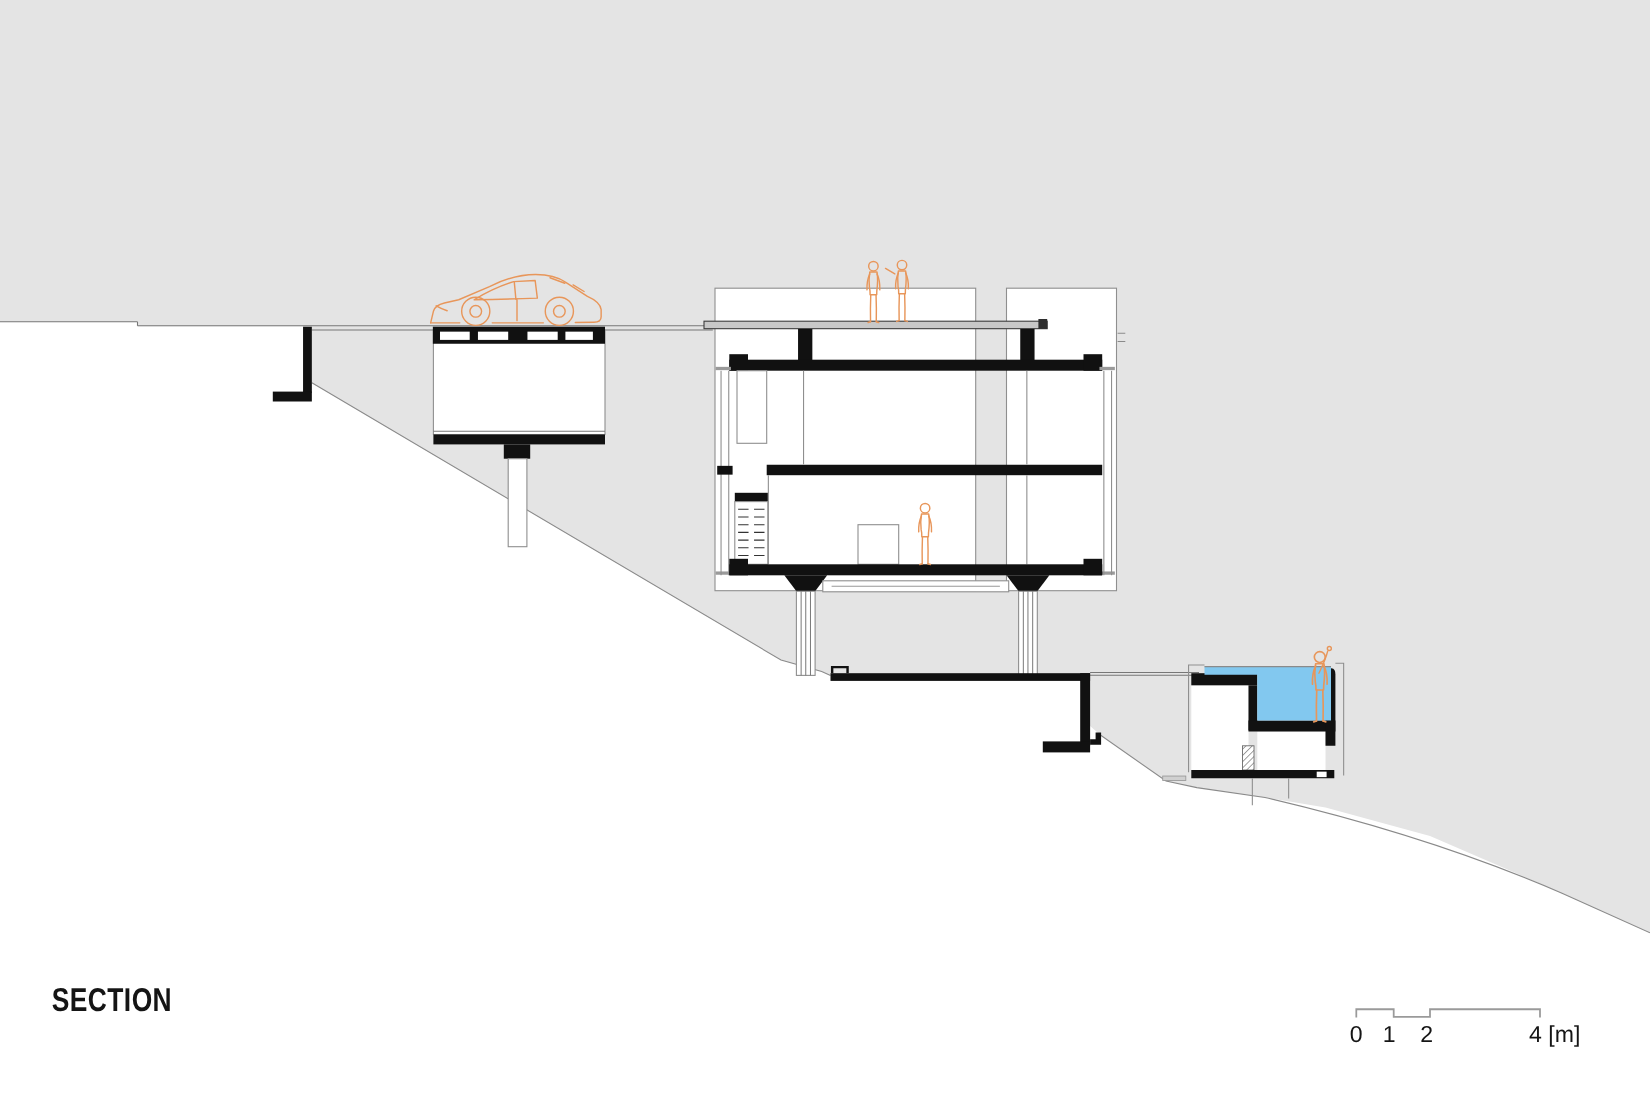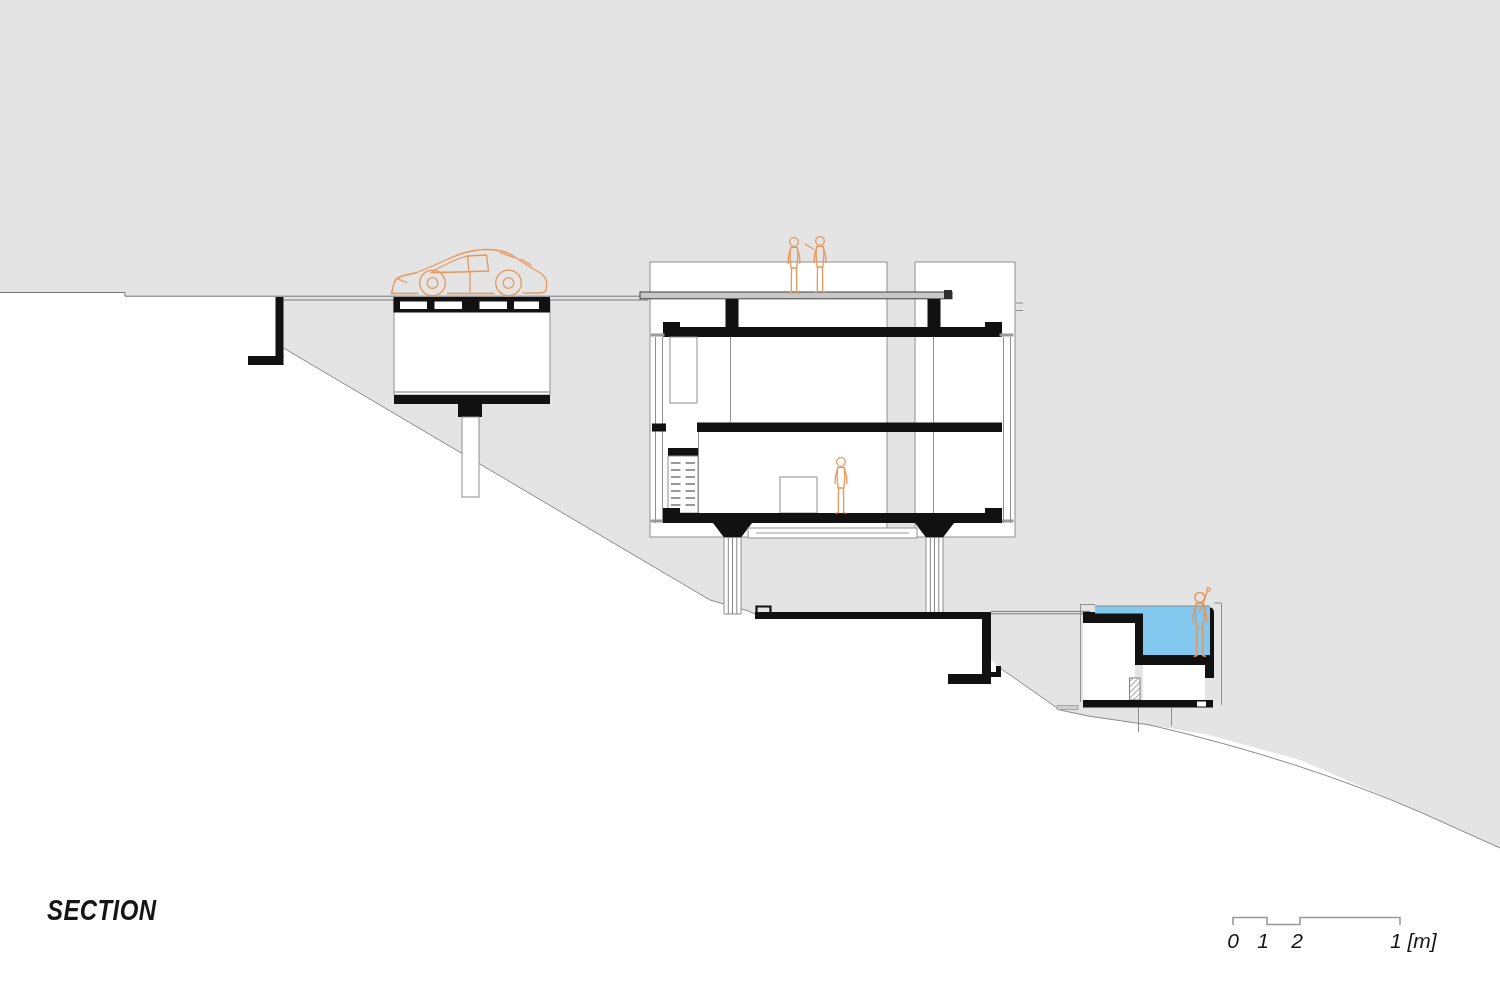--- a/index.html
+++ b/index.html
@@ -1,18 +1,18 @@
 <!DOCTYPE html>
 <html style="--c-hill: #e4e4e4; --c-ink: #111111; --c-water: #82c8ef; --c-figure: #e8965a; --c-deck: #c8c8c8; --c-outline: #8f8f8f;"><head>
 <meta charset="utf-8">
 <style>
   html,body{margin:0;padding:0;background:#fff;}
   body{width:1500px;height:1000px;position:relative;overflow:hidden;
        font-family:"Liberation Sans", sans-serif;}
-  .canvas{position:absolute;inset:0;font-style:italic;}
+  .canvas{position:absolute;inset:0;}
   svg{position:absolute;left:0;top:0;}
 
   
   :root{
     --c-hill:#e4e4e4; --c-ink:#111111; --c-water:#82c8ef;
     --c-figure:#e8965a; --c-deck:#c8c8c8; --c-outline:#8f8f8f;
   }
   .hill{fill:var(--c-hill);stroke:none;}
   .ink{fill:var(--c-ink);stroke:none;}
   .white{fill:#ffffff;stroke:none;}
@@ -219,15 +219,15 @@
   </g>
 
   <path class="scalebar" d="M1233,925 V917.5 H1267 V924.5 H1300 V917.5 H1400 V925"></path>
 </svg>
 
 <div class="label title">SECTION</div>
 
 <div class="label scale-num n0">0</div>
 <div class="label scale-num n1">1</div>
 <div class="label scale-num n2">2</div>
-<div class="label scale-num n5">1 [m]</div>
+<div class="label scale-num n5">4 [m]</div>
 
 </div>
 
 </body></html>

